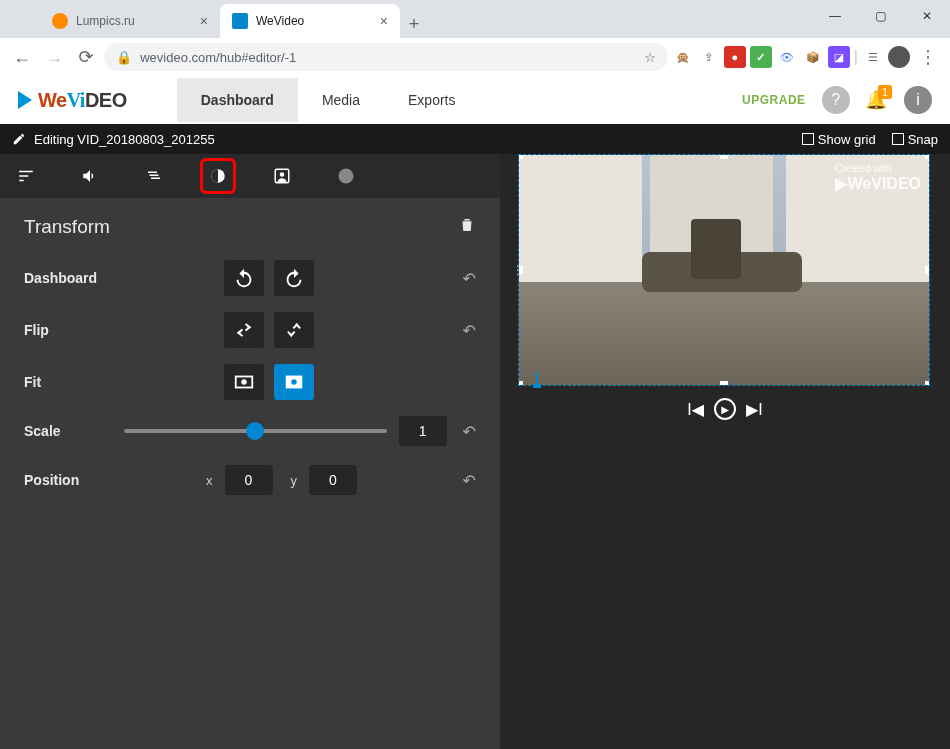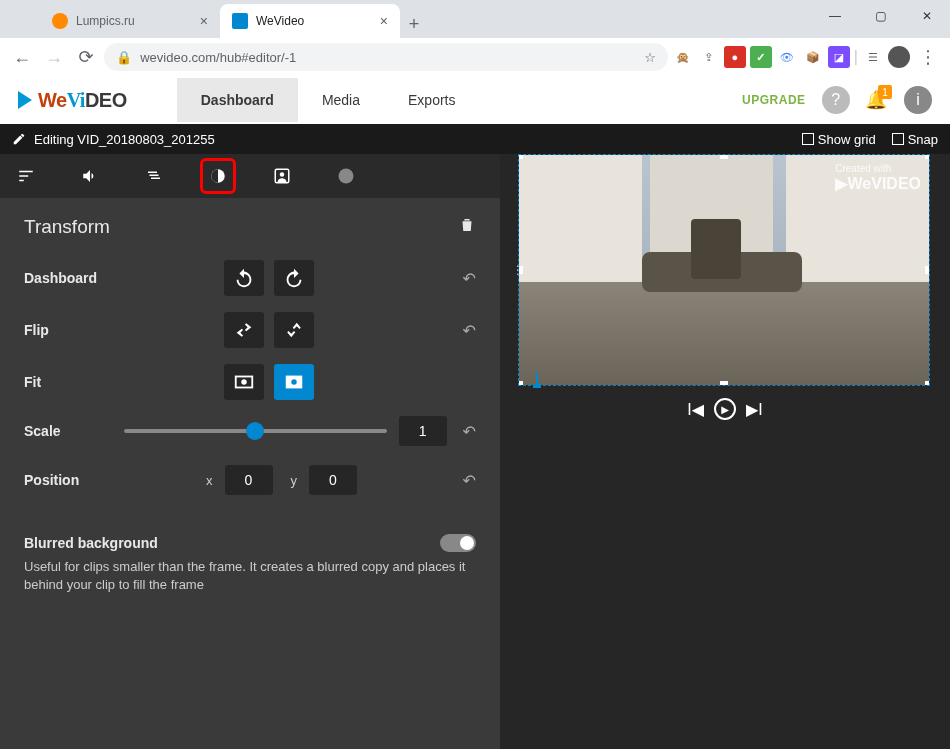--- a/index.html
+++ b/index.html
@@ -308,27 +308,20 @@
       <div class="control-label">Position</div>
       <div class="control-widgets" style="margin-left:42px">
         <span class="small-label">x</span>
         <input class="num-input" value="0" style="">
         <span class="small-label" style="margin-left:8px">y</span>
         <input class="num-input" value="0" style="">
       </div>
       <span class="reset-icon">↶</span>
     </div>
 
-    <div class="desc-block" style="margin-top:18px">
-      <div class="desc-title">
-        <span>Blurred background</span>
-        <div class="toggle"></div>
-      </div>
-      <div class="desc-text">Useful for clips smaller than the frame. It creates a blurred copy and places it behind your clip to fill the frame</div>
-    </div>
 
     <div class="panel-footer">
       
       
     </div>
   </div>
 
   <div class="preview">
     <div class="preview-wrap">
       <div class="preview-video">

